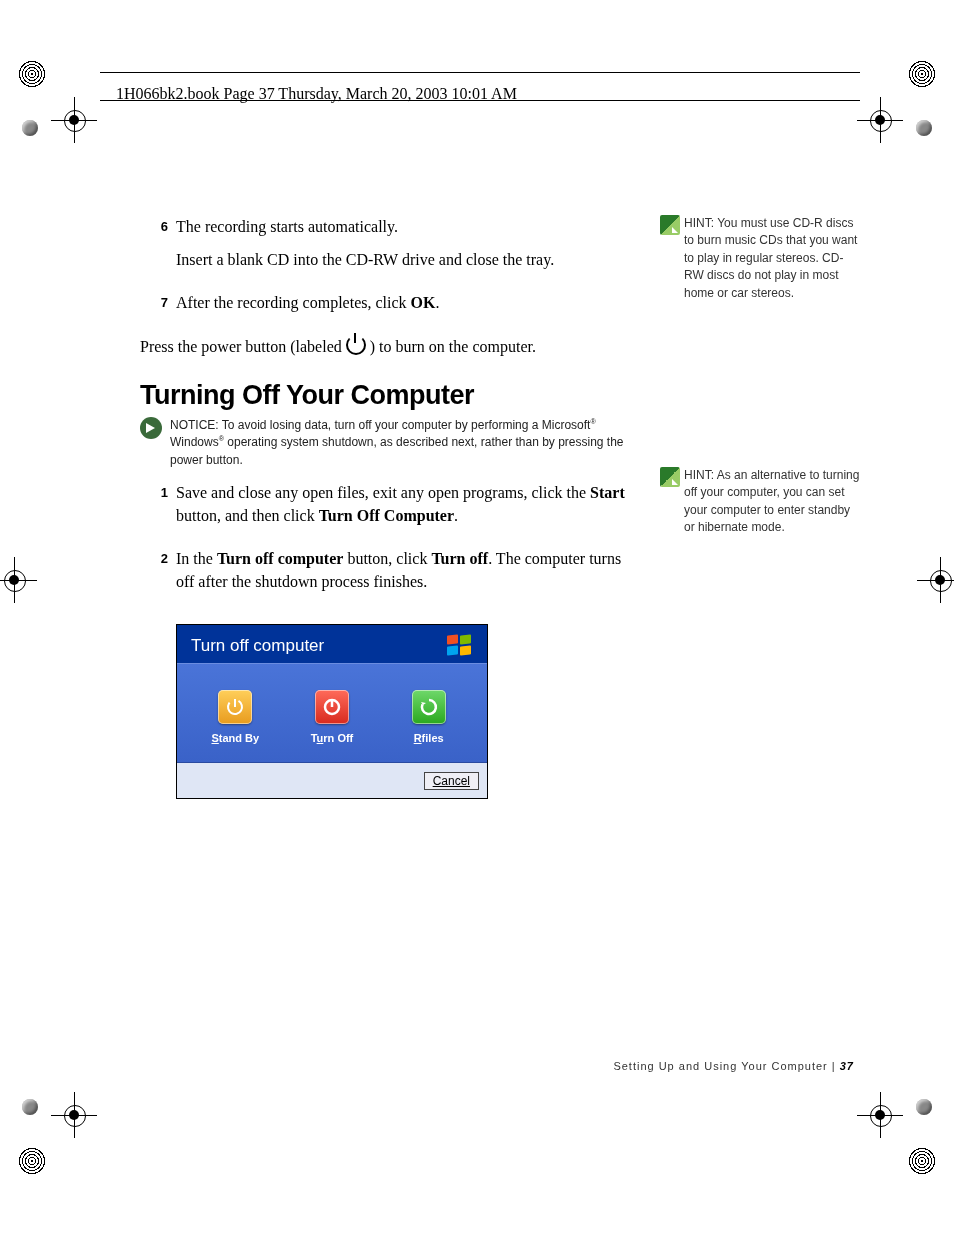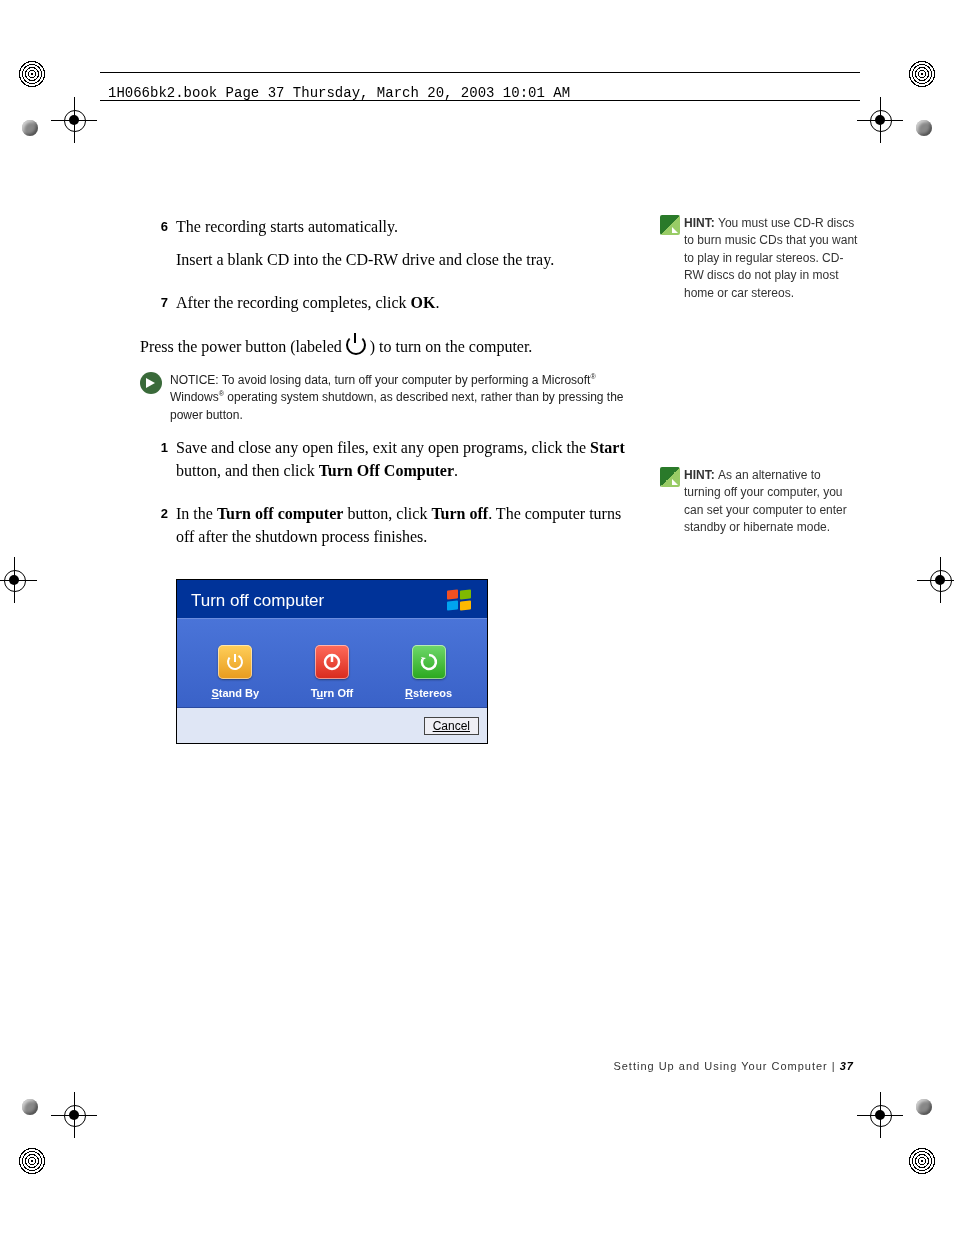--- a/index.html
+++ b/index.html
@@ -24,24 +24,24 @@
   }
   .side-col {
     float: right;
     width: 200px;
     font-family: Verdana, Arial, sans-serif;
     font-size: 12px;
     color: #333;
   }
   .header-line {
     position: absolute;
-    left: 108px;
+    left: 116px;
     top: 85px;
-    font-size: 14px;
-    font-family: Liberation Mono, monospace;
+    font-size: 16px;
+    font-family: Liberation Serif, serif;
     color: #000;
   }
   .header-rule {
     position: absolute;
     left: 100px;
     top: 72px;
     width: 760px;
     border-top: 1px solid #000;
   }
   .header-rule2 {
@@ -100,21 +100,21 @@
   .hint {
     display: flex;
     margin-bottom: 50px;
     line-height: 1.45;
   }
   .hint-icon {
     width: 24px;
     flex-shrink: 0;
   }
   .hint-body { flex: 1; }
-  .hint-label { font-weight: bold; }
+  .hint-label { font-weight: normal; }
   .power-icon {
     display: inline-block;
     width: 16px;
     height: 16px;
     border: 2px solid #000;
     border-radius: 50%;
     border-top-color: transparent;
     position: relative;
     vertical-align: -3px;
     transform: rotate(0deg);
@@ -157,21 +157,21 @@
     width: 11px;
     height: 9px;
     border-radius: 1px;
   }
   .wf-r { background:#f25022; left:0; top:0; transform: skewY(-6deg);}
   .wf-g { background:#7fba00; left:13px; top:0; transform: skewY(-6deg);}
   .wf-b { background:#00a4ef; left:0; top:11px; transform: skewY(-6deg);}
   .wf-y { background:#ffb900; left:13px; top:11px; transform: skewY(-6deg);}
   .dialog-mid {
     background: linear-gradient(#4a74d8, #3a62c8);
-    padding: 26px 10px 8px 10px;
+    padding: 26px 10px 18px 10px;
     display: flex;
     justify-content: space-around;
     border-top: 1px solid #6b8de0;
     border-bottom: 1px solid #2a4aa0;
   }
   .dlg-opt {
     text-align: center;
     color: #fff;
     font-size: 11px;
     font-weight: bold;
@@ -345,23 +345,24 @@
     <div class="ol-step">
       <div class="ol-num">7</div>
       <div class="ol-body">
         <p>
           <span>After the recording completes, click </span><span class="bold">OK</span><span>.</span>
         </p>
       </div>
     </div>
 
     <p class="bodytext">
-      <span>Press the power button (labeled  </span><span class="power-icon"></span><span> ) to turn on the computer.</span>
+      <span>Press the power button (labeled  </span><span class="power-icon"></span><span> ) to burn on the computer.</span>
     </p>
 
+    <h2 class="h1">Turning Off Your Computer</h2>
 
     <div class="notice">
       <div class="notice-icon">
           <div class="notice-arrow"></div>
         </div>
       <div class="notice-body">
         <span class="notice-label">NOTICE: </span><span>To avoid losing data, turn off your computer by performing a Microsoft</span><sup>®</sup><span> Windows</span><sup>®</sup><span> operating system shutdown, as described next, rather than by pressing the power button.</span>
       </div>
     </div>
 
@@ -412,21 +413,21 @@
           </div>
           <span><span>T</span><span class="u">u</span><span>rn Off</span></span>
         </div>
         <div class="dlg-opt">
           <div class="btn btn-restart">
             <svg width="22" height="22" viewBox="0 0 22 22">
                 <path d="M11 4 a7 7 0 1 1 -6.5 4.2" fill="none" stroke="#fff" stroke-width="2.5"></path>
                 <path d="M3 6 l2 3 l3 -2 z" fill="#fff"></path>
               </svg>
           </div>
-          <span><span class="u">R</span><span>stereos</span></span>
+          <span><span class="u">R</span><span>files</span></span>
         </div>
       </div>
       <div class="dialog-bottom">
         <span class="cancel-btn">Cancel</span>
       </div>
     </div>
 
   </div>
 
   <div class="side-col">

